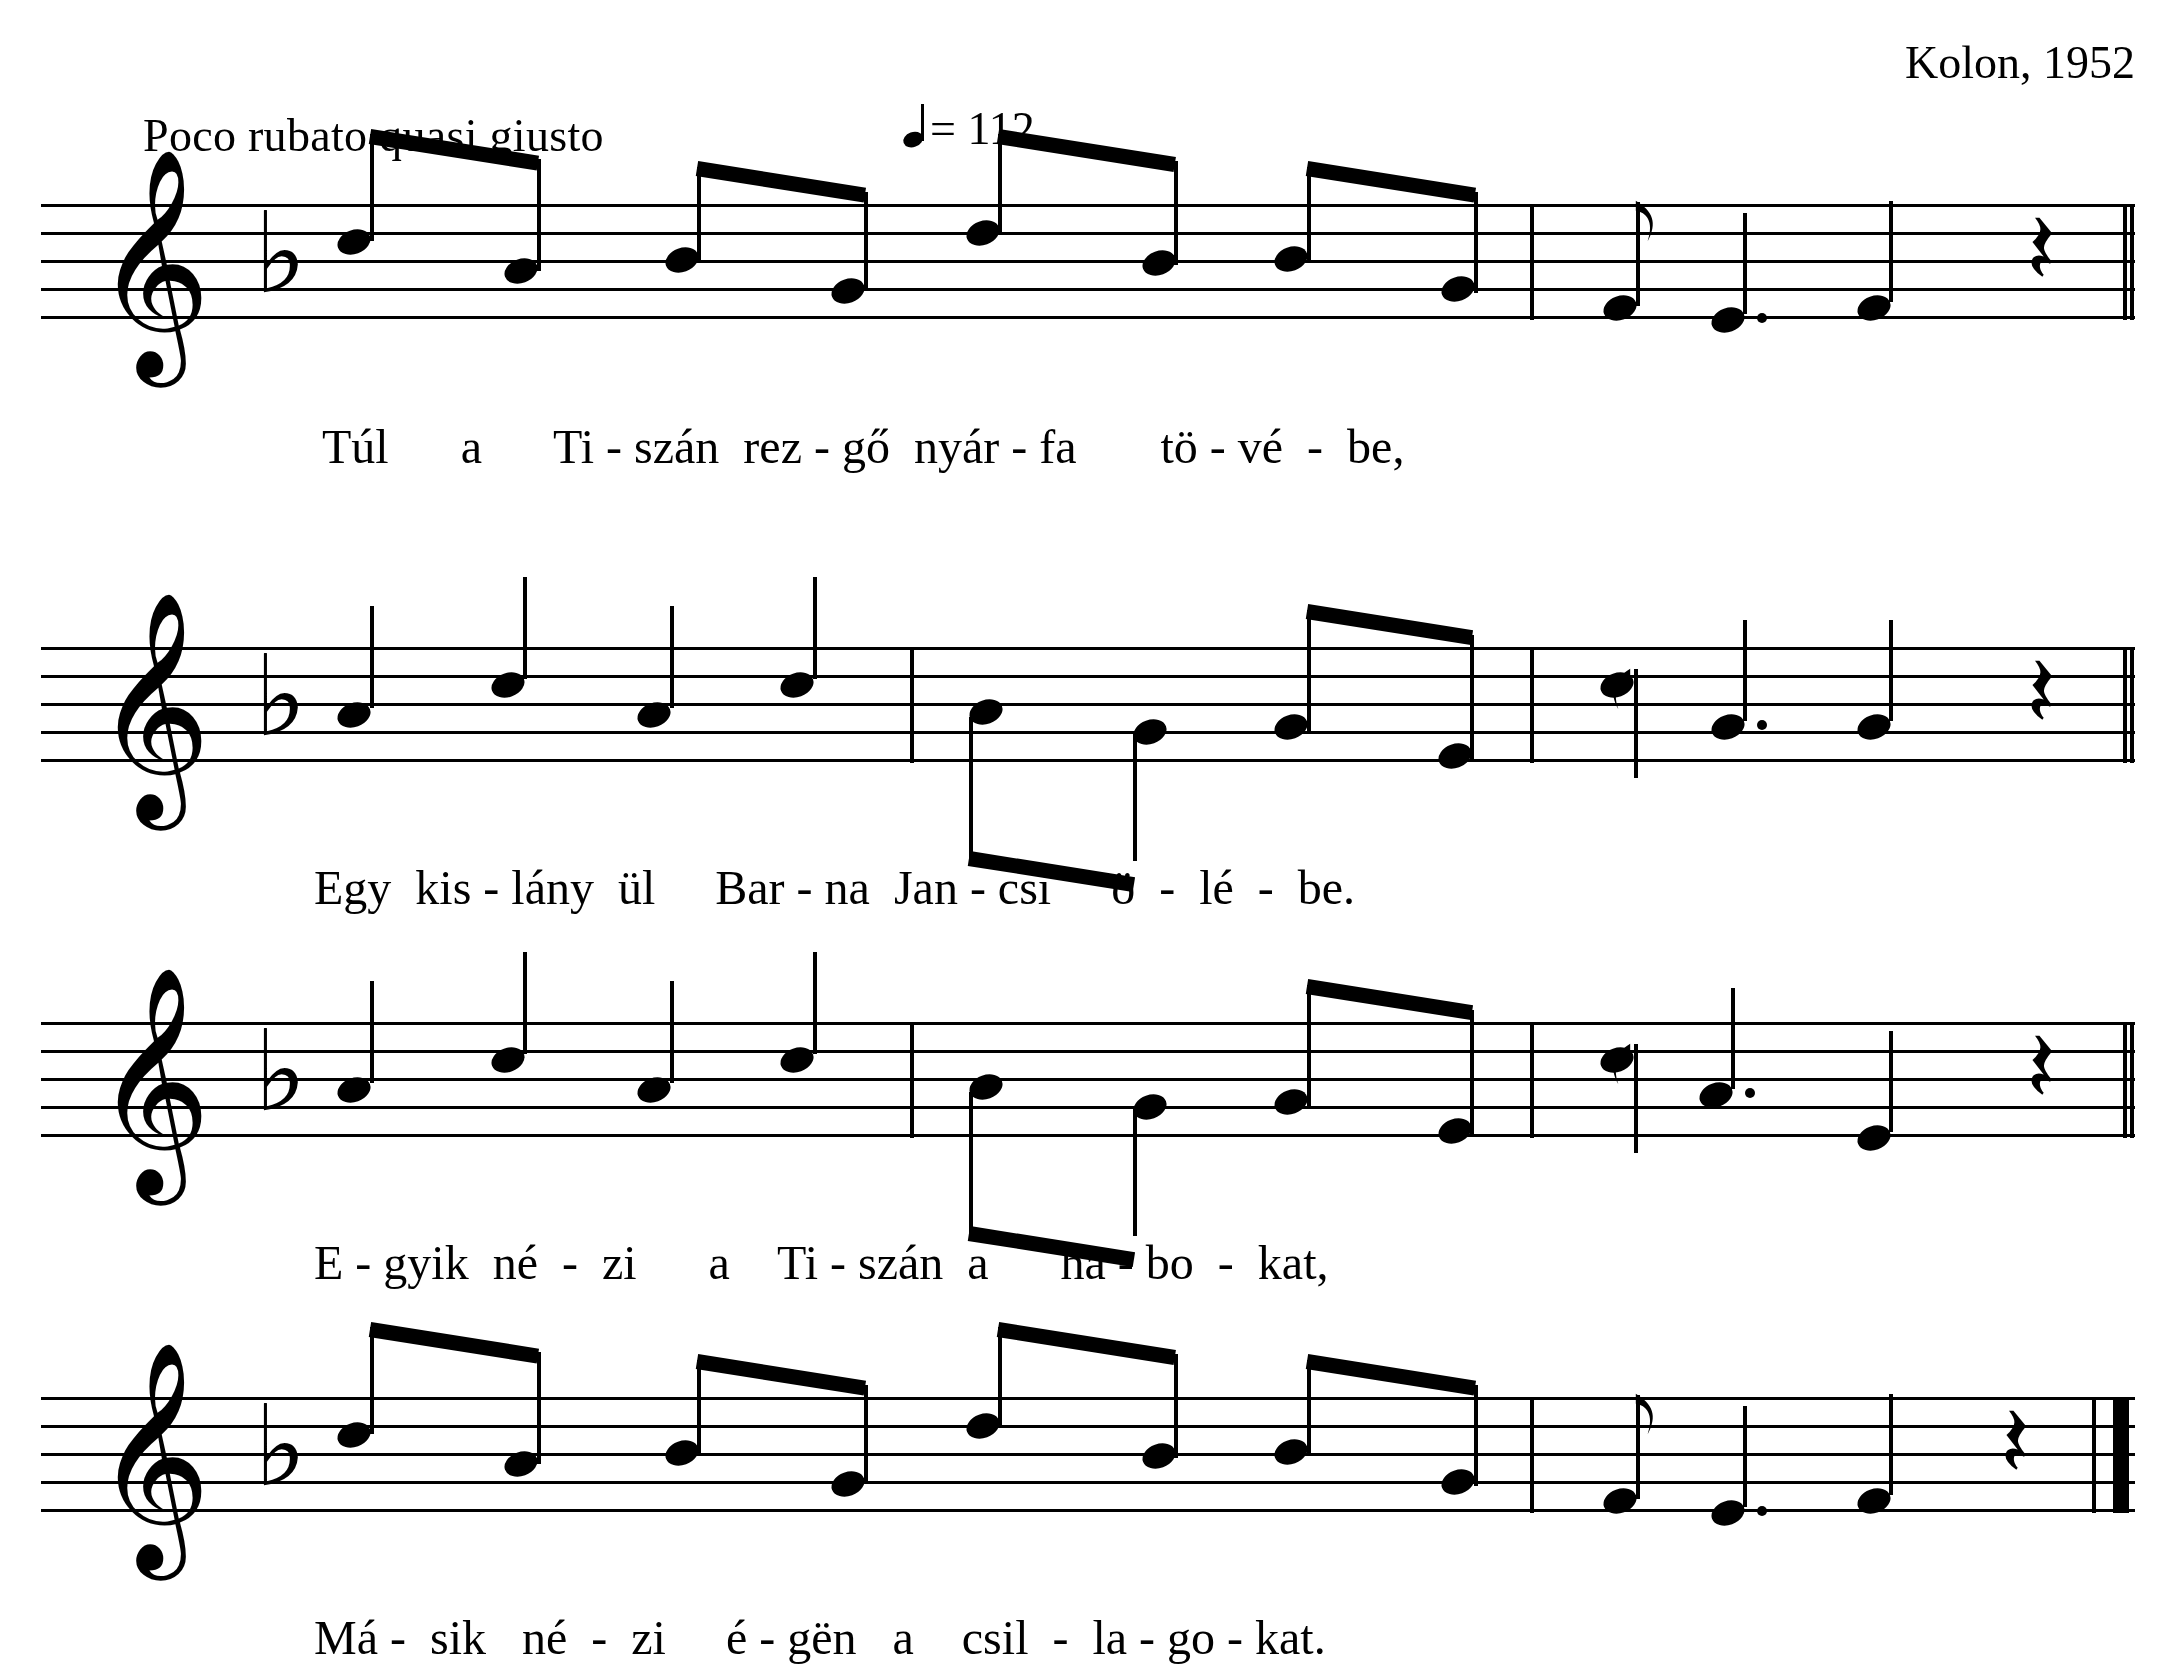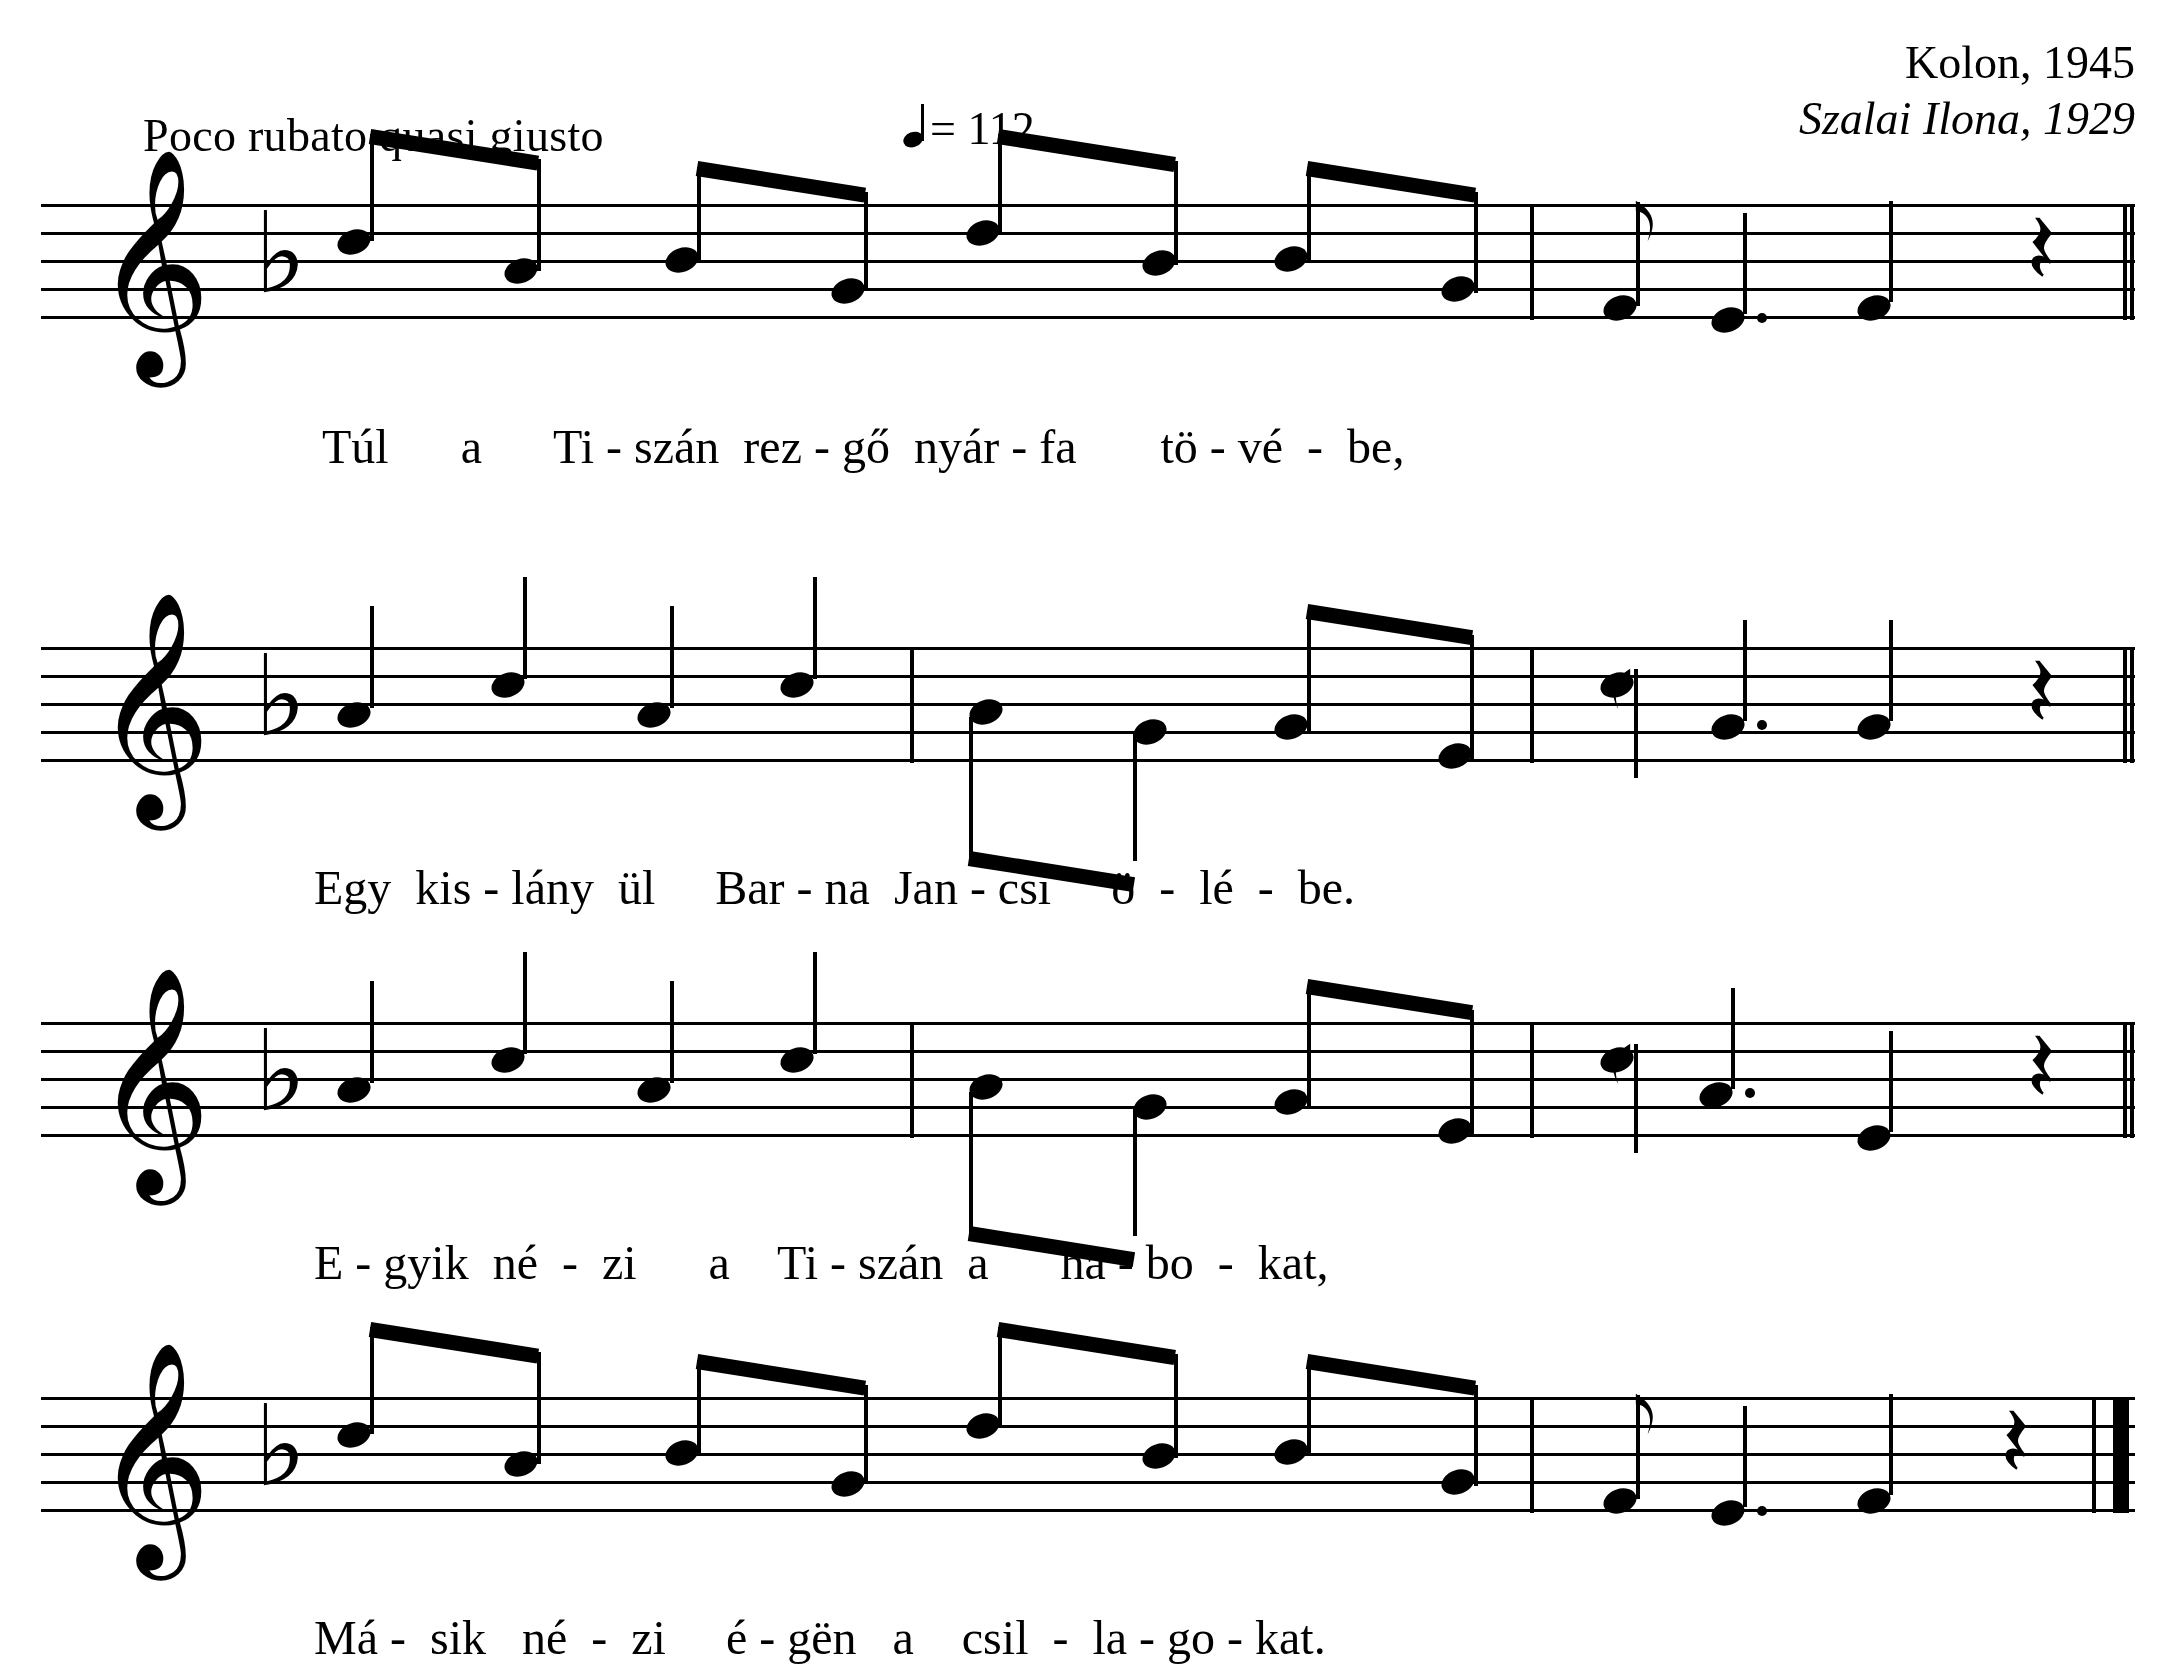--- a/index.html
+++ b/index.html
@@ -47,22 +47,21 @@
   <div class="tempo-text">Poco rubato quasi giusto</div>
 
   <div class="tempo-mark">
     <span class="q-note">
       <span class="head"></span>
         <span class="stem"></span>
     </span>
     <span>= 112</span>
   </div>
 
-  <div class="src-line1">Kolon, 1945</div>
-  <div class="src-line2">Szalai Ilona, 1929</div>
+  <div class="src-line1">Kolon, 1952</div>
 
   <div class="system" style="top:204px;">
     <div class="staff">
       <div class="line l0"></div>
         <div class="line l1"></div>
         <div class="line l2"></div>
         <div class="line l3"></div>
         <div class="line l4"></div>
 
       <div class="clef">𝄞</div>

